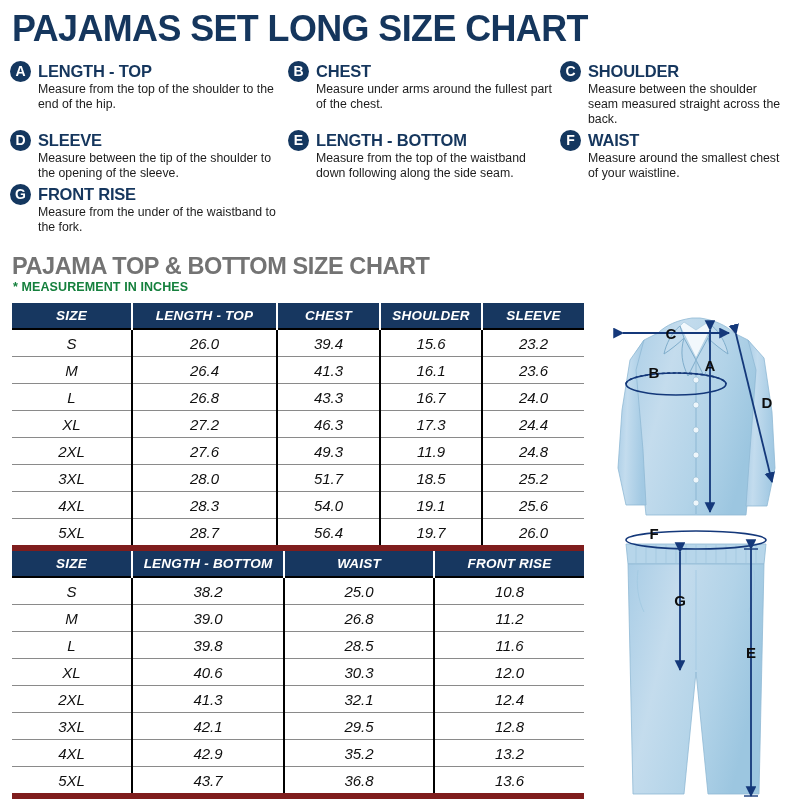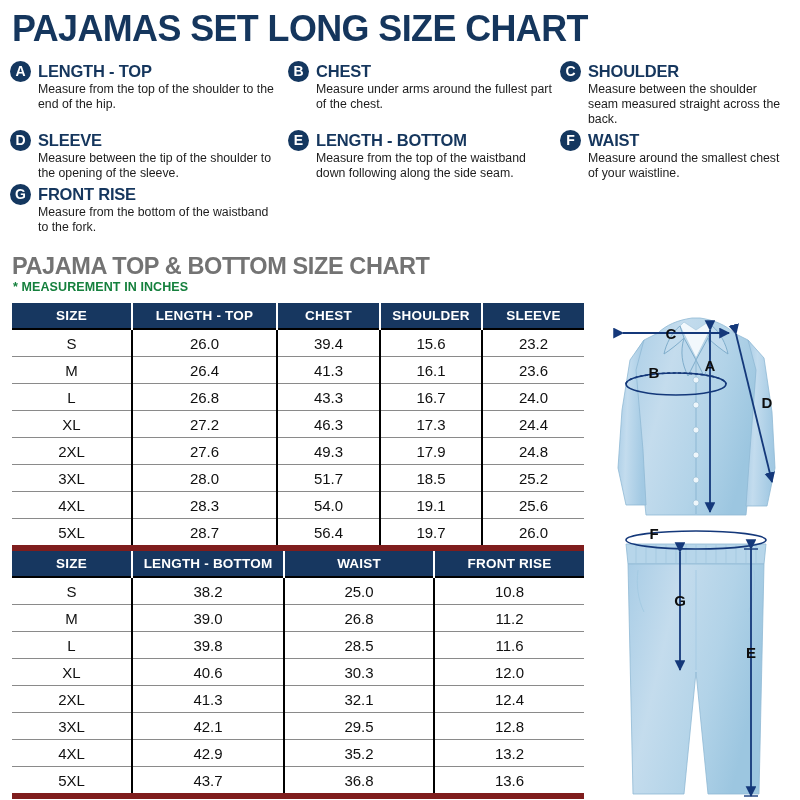--- a/index.html
+++ b/index.html
@@ -116,20 +116,21 @@
     letter-spacing: 0.1px;
     white-space: nowrap;
   }
 
   
   .size-table {
     position: absolute;
     border-collapse: collapse;
     table-layout: fixed;
     background: #ef4444;
+    font-style: italic;
   }
   #table-top  { left: 12px; top: 303px; width: 572px; }
   #table-bot  { left: 12px; top: 551px; width: 572px; }
 
   .size-table th {
     background: #173760;
     color: #ffffff;
     font-size: 13.5px;
     font-weight: bold;
     letter-spacing: 0.2px;
@@ -230,21 +231,21 @@
         <div class="legend-desc">Measure around the smallest chest of your waistline.</div>
       </div>
     </div>
 
     <div class="legend-row">
       <div class="legend-cell c1">
         <div class="legend-head">
           <span class="badge">G</span>
           <span class="legend-title">FRONT RISE</span>
         </div>
-        <div class="legend-desc">Measure from the bottom of the waistband to the fork.</div>
+        <div class="legend-desc">Measure from the under of the waistband to the fork.</div>
       </div>
       <div class="legend-cell c2"></div>
       <div class="legend-cell c3"></div>
     </div>
 
   </div>
 
   <div class="section-title">PAJAMA TOP &amp; BOTTOM SIZE CHART</div>
   <div class="section-sub">* MEASUREMENT IN INCHES</div>
 
@@ -291,21 +292,21 @@
         <td>XL</td>
         <td>27.2</td>
         <td>46.3</td>
         <td>17.3</td>
         <td>24.4</td>
       </tr>
       <tr>
         <td>2XL</td>
         <td>27.6</td>
         <td>49.3</td>
-        <td>17.9</td>
+        <td>11.9</td>
         <td>24.8</td>
       </tr>
       <tr>
         <td>3XL</td>
         <td>28.0</td>
         <td>51.7</td>
         <td>18.5</td>
         <td>25.2</td>
       </tr>
       <tr>

